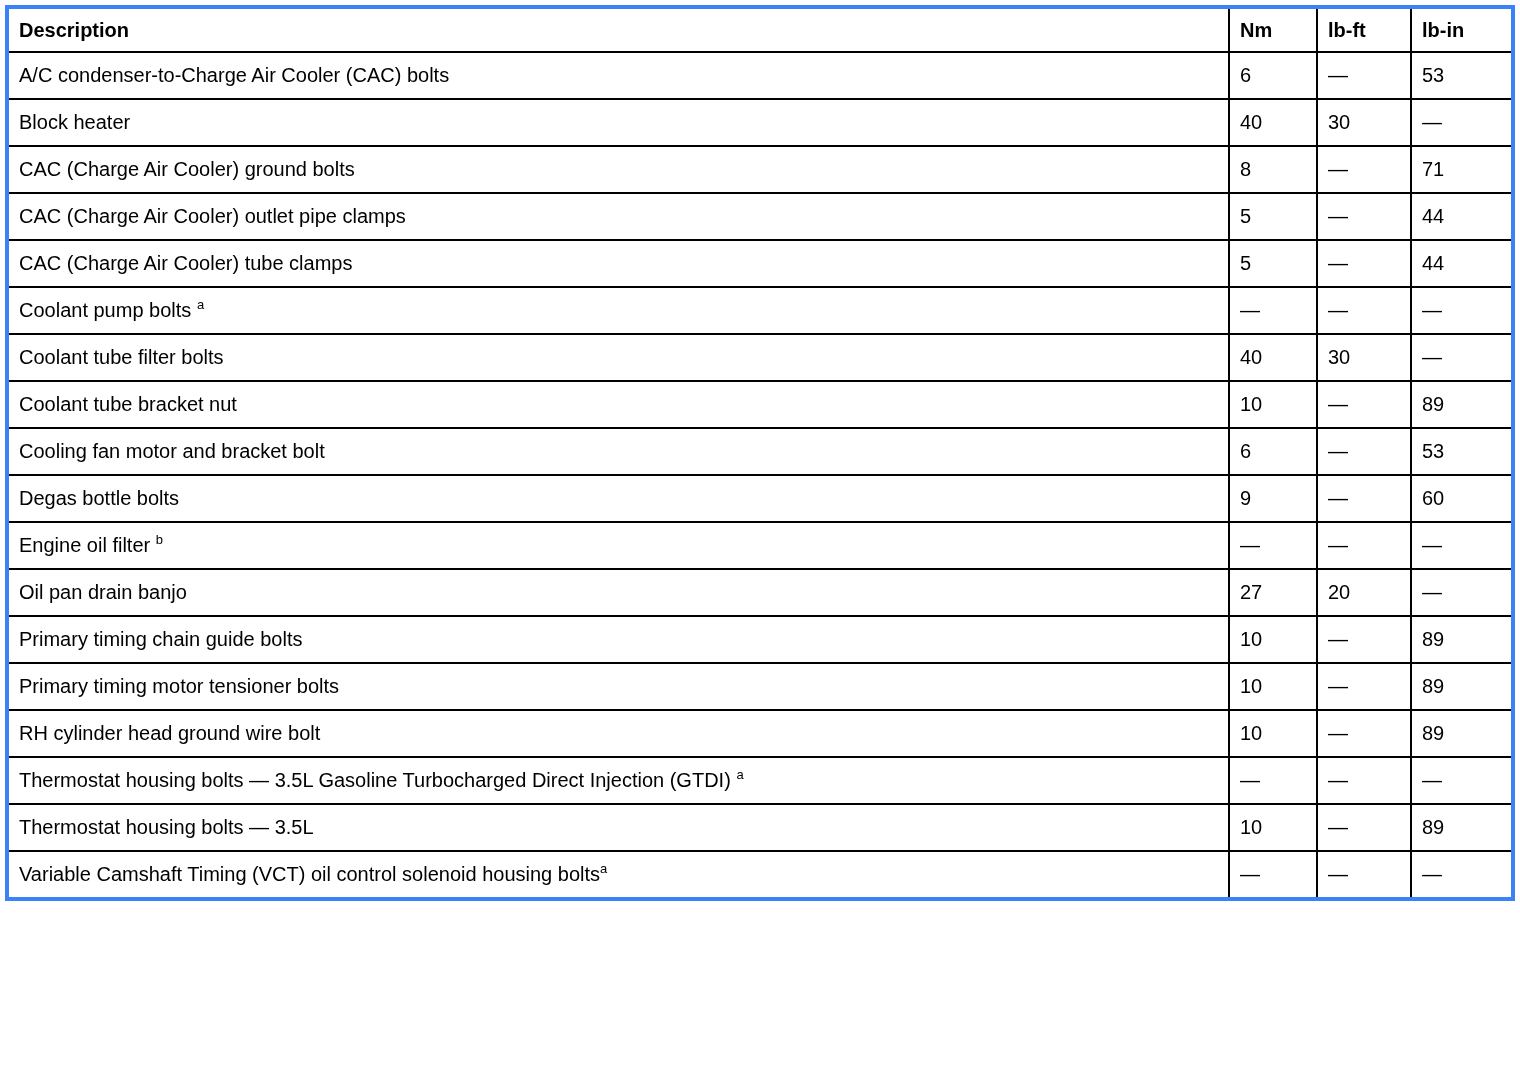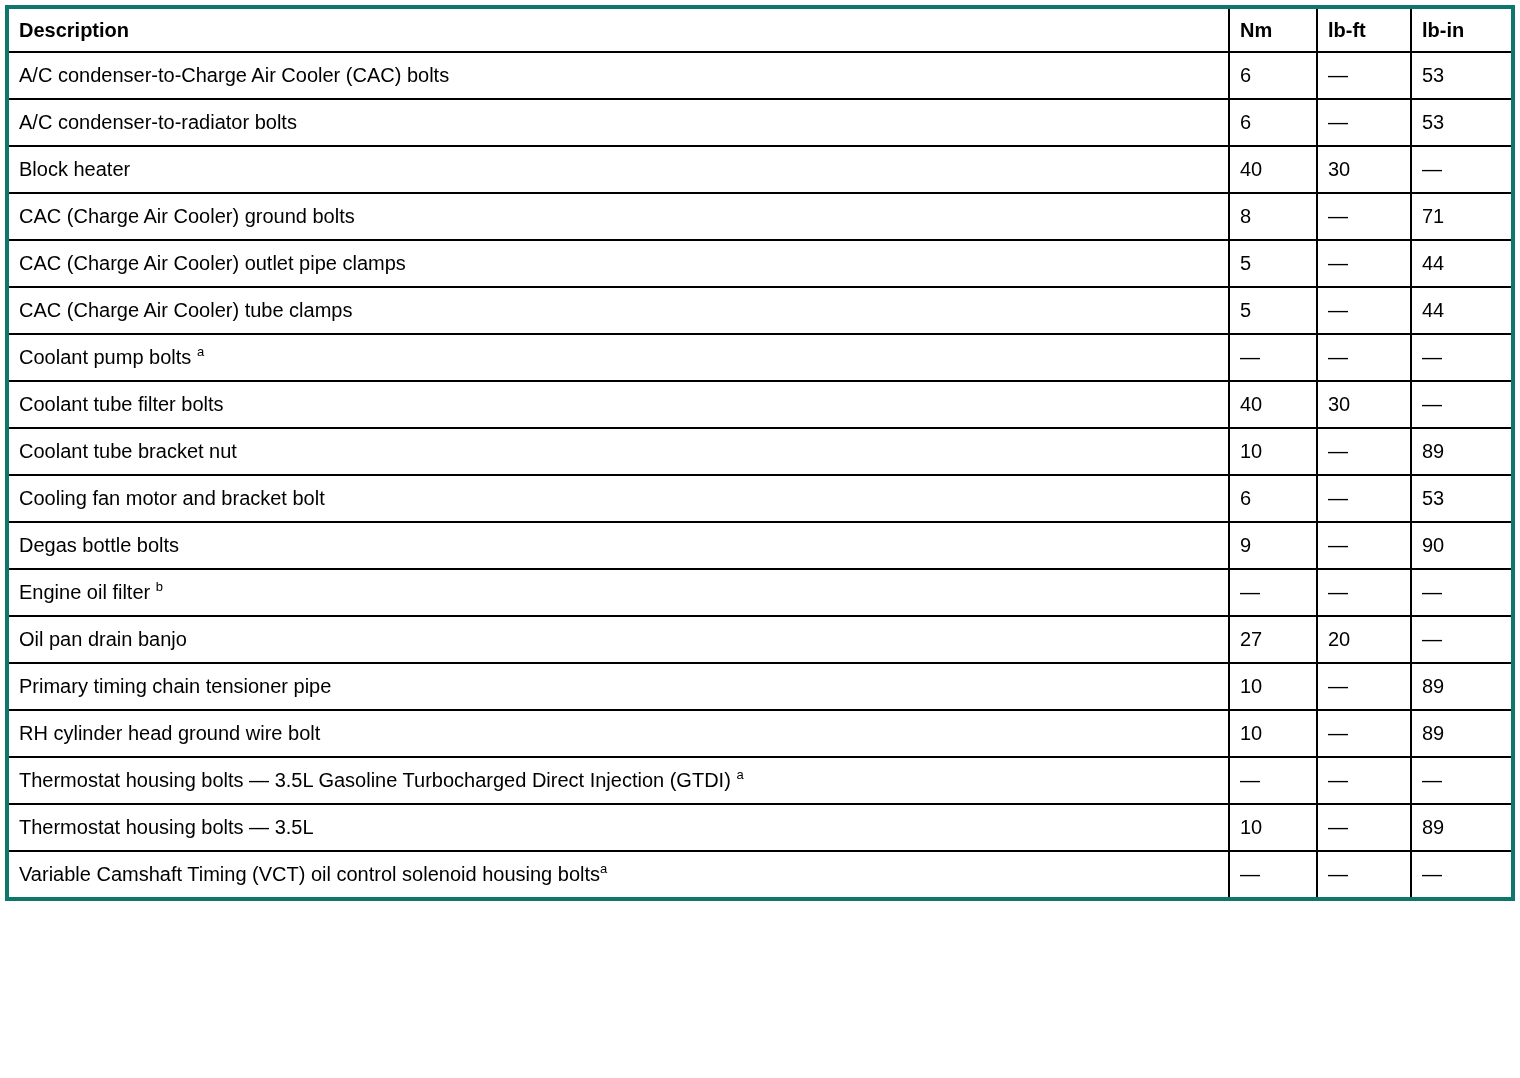--- a/index.html
+++ b/index.html
@@ -12,21 +12,21 @@
     height: 1078px;
     font-family: "Liberation Sans", sans-serif;
     color: #000000;
     position: relative;
   }
   .spec-table {
     border-collapse: collapse;
     table-layout: fixed;
     width: 1510px;
     margin: 5px;
-    border: 4px solid #0f766e;
+    border: 4px solid #3b82f6;
   }
   .spec-table th,
   .spec-table td {
     border: 2px solid #000000;
     padding: 0 6px 0 10px;
     font-size: 20px;
     text-align: left;
     vertical-align: middle;
     overflow: hidden;
     white-space: nowrap;
@@ -68,26 +68,20 @@
     </tr>
   </thead>
   <tbody>
   <tr>
     <td><span>A/C condenser-to-Charge Air Cooler (CAC) bolts</span><sup></sup></td>
     <td>6</td>
     <td>—</td>
     <td>53</td>
   </tr>
 
-  <tr>
-    <td><span>A/C condenser-to-radiator bolts</span><sup></sup></td>
-    <td>6</td>
-    <td>—</td>
-    <td>53</td>
-  </tr>
 
   <tr>
     <td><span>Block heater</span><sup></sup></td>
     <td>40</td>
     <td>30</td>
     <td>—</td>
   </tr>
 
   <tr>
     <td><span>CAC (Charge Air Cooler) ground bolts</span><sup></sup></td>
@@ -136,40 +130,46 @@
     <td><span>Cooling fan motor and bracket bolt</span><sup></sup></td>
     <td>6</td>
     <td>—</td>
     <td>53</td>
   </tr>
 
   <tr>
     <td><span>Degas bottle bolts</span><sup></sup></td>
     <td>9</td>
     <td>—</td>
-    <td>90</td>
+    <td>60</td>
   </tr>
 
   <tr>
     <td><span>Engine oil filter </span><sup>b</sup></td>
     <td>—</td>
     <td>—</td>
     <td>—</td>
   </tr>
 
   <tr>
     <td><span>Oil pan drain banjo</span><sup></sup></td>
     <td>27</td>
     <td>20</td>
     <td>—</td>
   </tr>
 
-
-  <tr>
-    <td><span>Primary timing chain tensioner pipe</span><sup></sup></td>
+  <tr>
+    <td><span>Primary timing chain guide bolts</span><sup></sup></td>
+    <td>10</td>
+    <td>—</td>
+    <td>89</td>
+  </tr>
+
+  <tr>
+    <td><span>Primary timing motor tensioner bolts</span><sup></sup></td>
     <td>10</td>
     <td>—</td>
     <td>89</td>
   </tr>
 
   <tr>
     <td><span>RH cylinder head ground wire bolt</span><sup></sup></td>
     <td>10</td>
     <td>—</td>
     <td>89</td>

